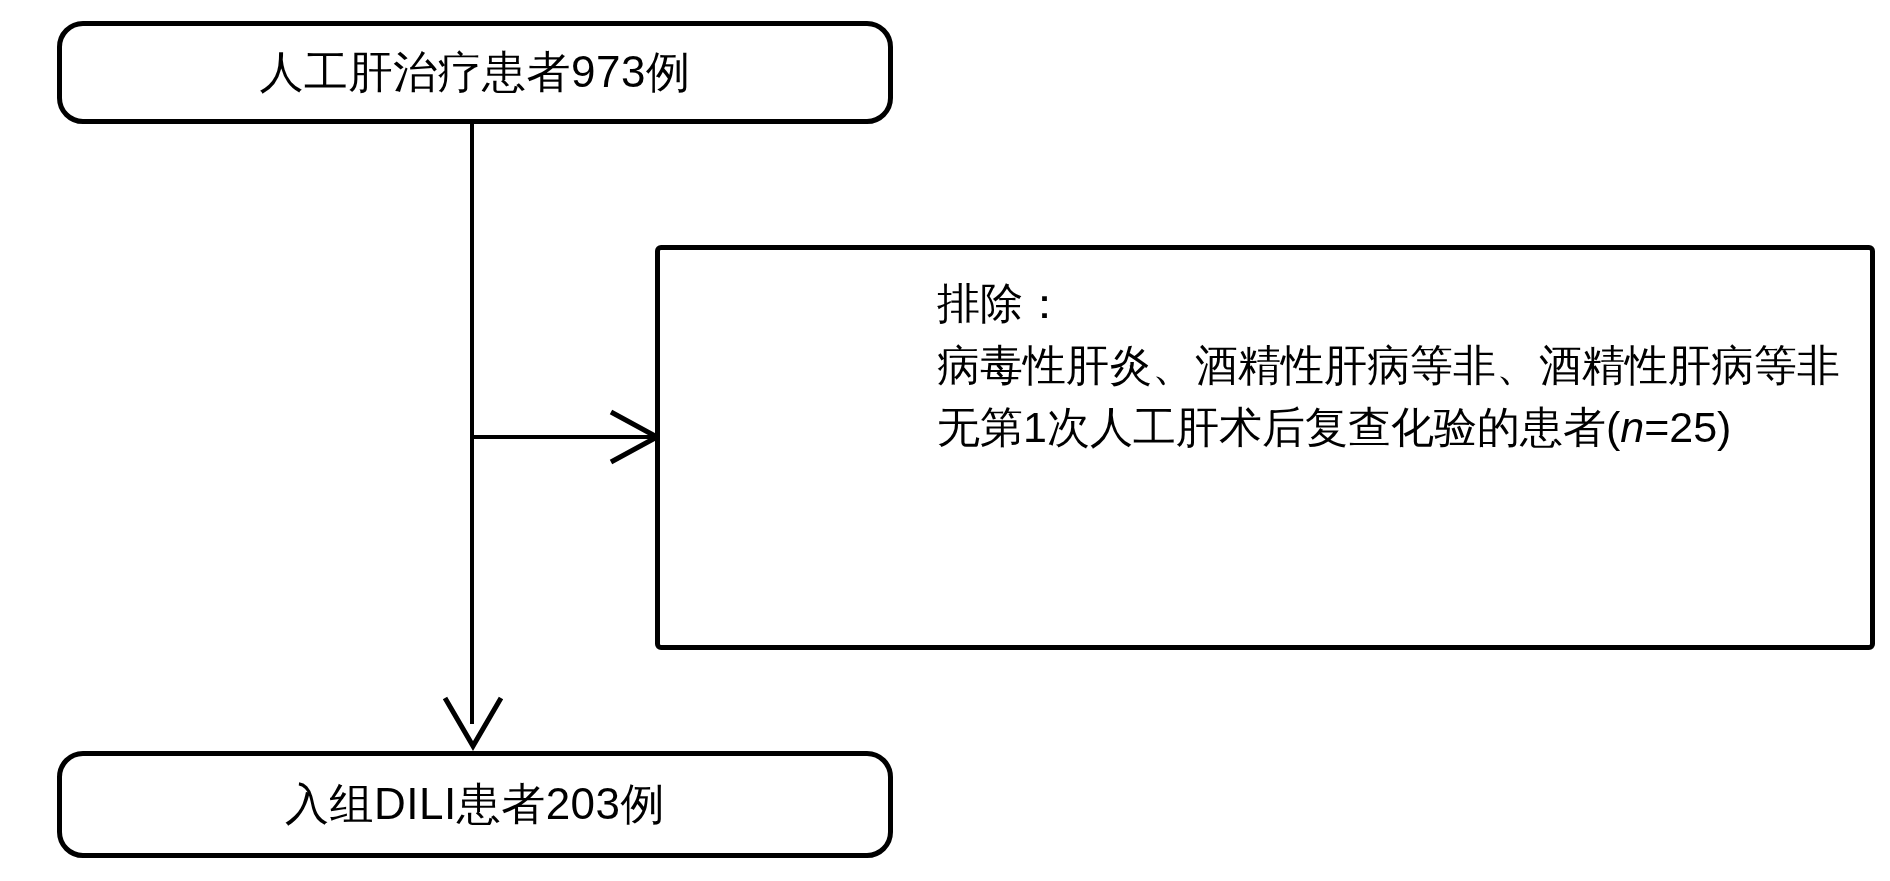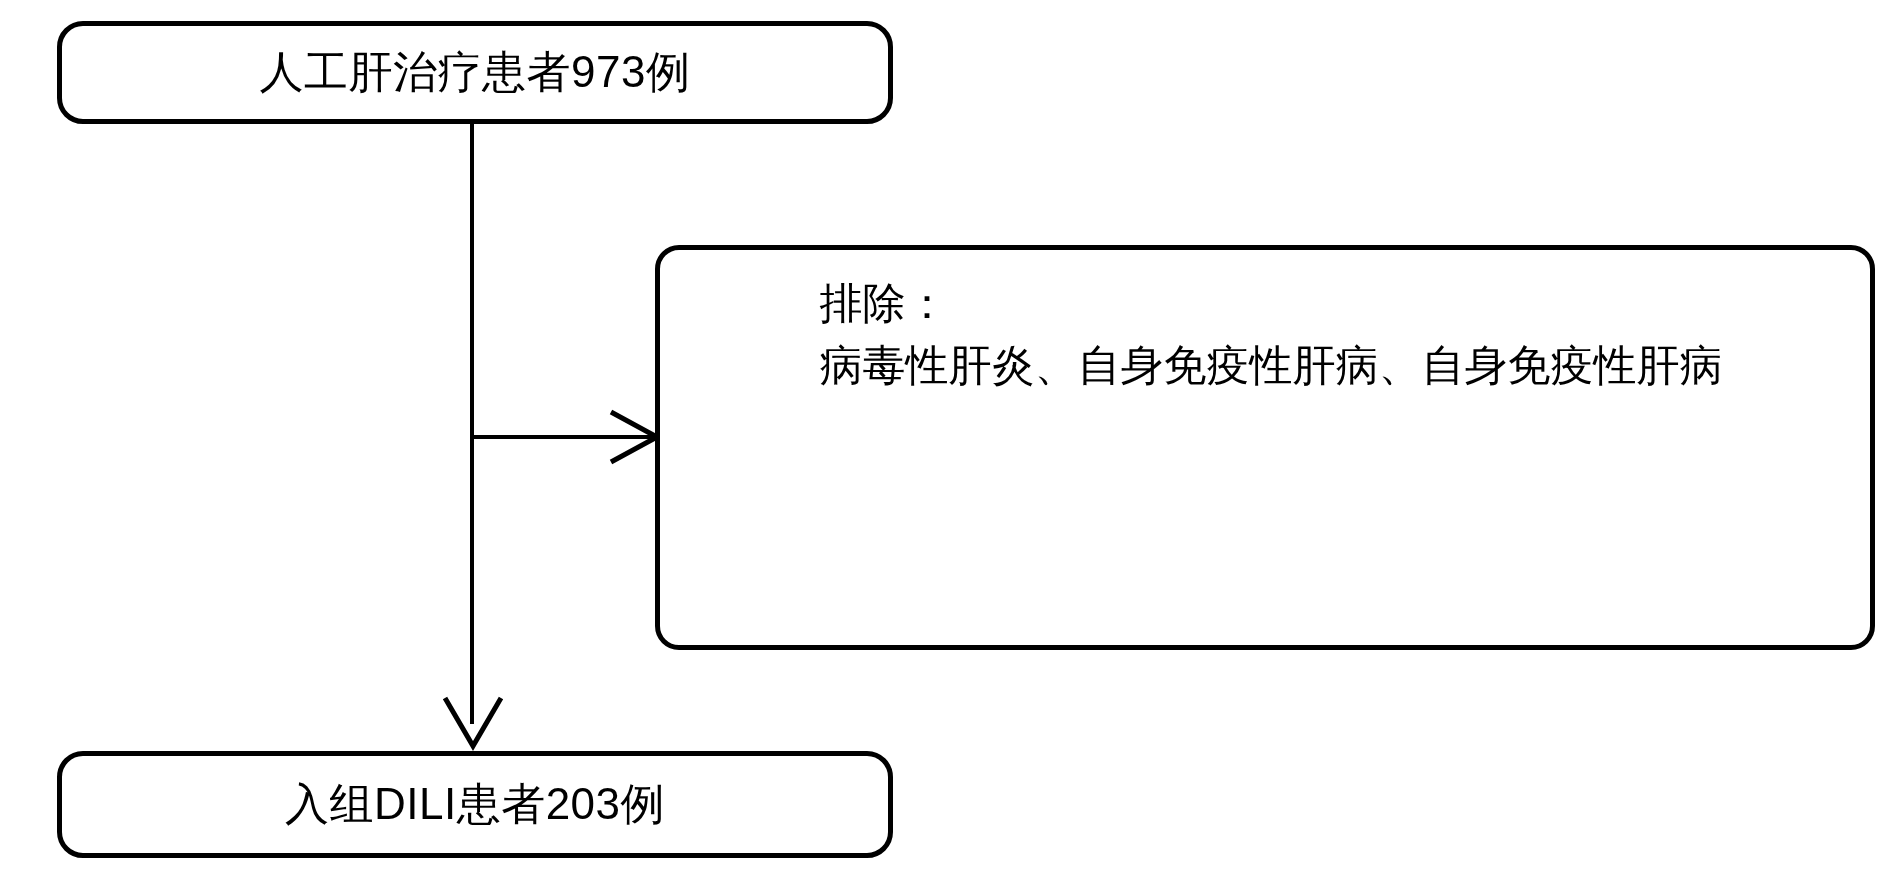--- a/index.html
+++ b/index.html
@@ -47,24 +47,24 @@
     top: 751px;
     width: 836px;
     height: 107px;
   }
 
   #box-exclusion {
     left: 655px;
     top: 245px;
     width: 1220px;
     height: 405px;
-    border-radius: 24px;
+    border-radius: 6px;
     border-width: 5px;
     align-items: flex-start;
-    justify-content: center;
+    justify-content: flex-end;
     padding: 22px 30px 22px 42px;
   }
   .exclusion-lines {
     font-size: 43px;
     line-height: 62px;
     text-align: left;
     white-space: nowrap;
   }
   .exclusion-lines .ln {
     display: block;
@@ -117,21 +117,22 @@
 
   <div class="arrowhead" style="left:437px; top:690px;">
     <svg width="72" height="66" viewBox="0 0 72 66" aria-hidden="true">
       <polyline points="8,8 36,56 64,8" fill="none" stroke="#000000" stroke-width="5" stroke-linecap="butt" stroke-linejoin="miter"></polyline>
     </svg>
   </div>
 
   <div class="node" id="box-exclusion">
     <div class="exclusion-lines">
       <span class="ln">排除：</span>
-      <span class="ln">病毒性肝炎、自身免疫性肝病、自身免疫性肝病</span>
+      <span class="ln">病毒性肝炎、酒精性肝病等非、酒精性肝病等非</span>
+      <span class="ln">无第1次人工肝术后复查化验的患者(<i class="ital">n</i>=25)</span>
     </div>
   </div>
 
   <div class="node" id="box-bottom">
     <span class="node-label">入组DILI患者203例</span>
   </div>
 
 </div>
 
 </body></html>

